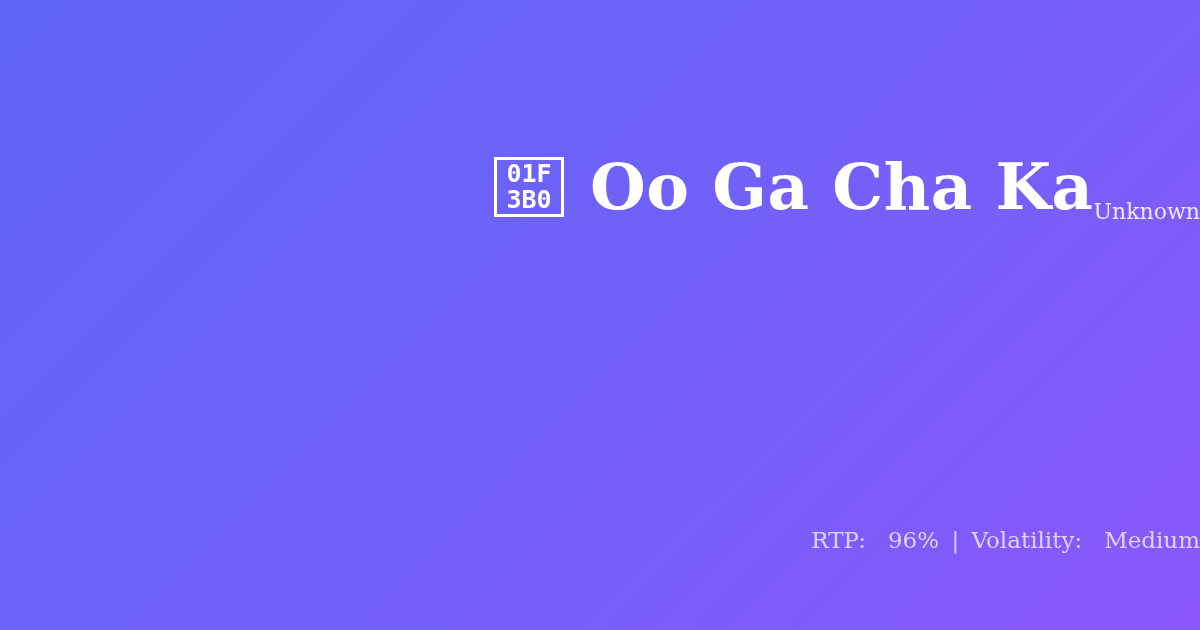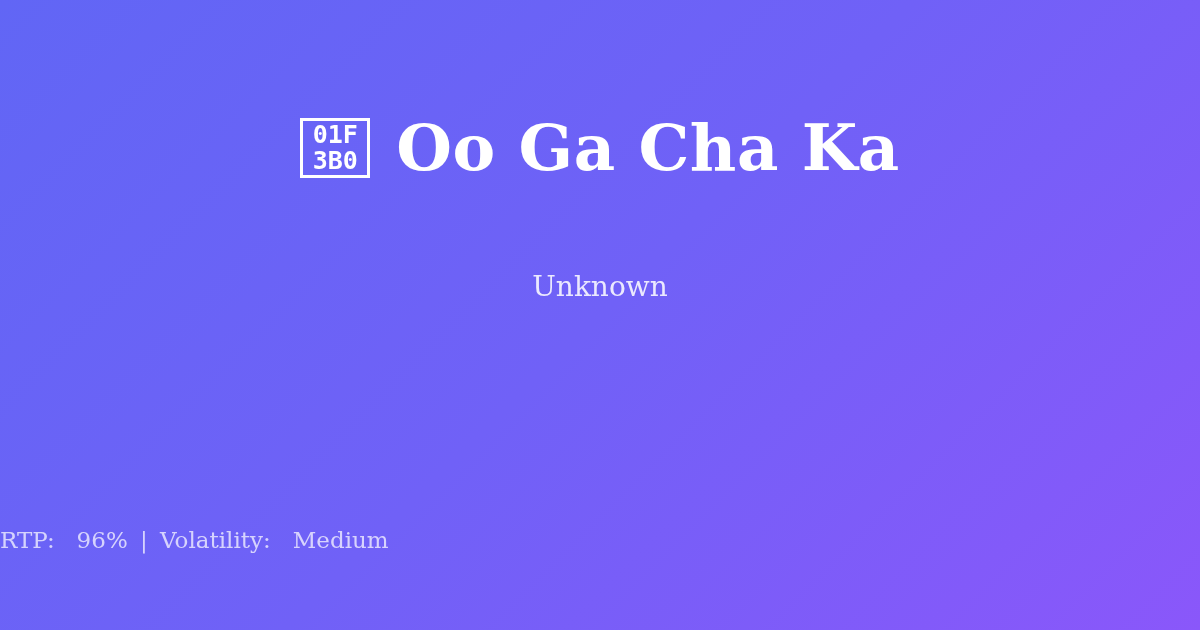--- a/index.html
+++ b/index.html
@@ -27,23 +27,23 @@
   }
 
   
   #title-row {
     position: absolute;
     top: 0;
     left: 0;
     right: 0;
     height: 470px;
     display: flex;
-    flex-direction: column;
+    flex-direction: row;
     align-items: center;
-    justify-content: center;
+    justify-content: flex-end;
     padding-bottom: 96px;
     box-sizing: border-box;
   }
 
   #title-line {
     display: flex;
     flex-direction: row;
     align-items: center;
     justify-content: center;
     gap: 26px;
@@ -78,34 +78,34 @@
     font-weight: 700;
     color: #ffffff;
     line-height: 1;
     white-space: nowrap;
     letter-spacing: 0.5px;
   }
 
   #game-subtitle {
     margin-top: 50px;
     font-family: "DejaVu Serif", "Liberation Serif", serif;
-    font-size: 28px;
+    font-size: 22px;
     font-weight: 400;
     color: rgba(255, 255, 255, 0.86);
     line-height: 1;
     white-space: nowrap;
   }
 
   
   #meta-line {
     position: absolute;
     left: 0;
     right: 0;
     top: 529px;
-    text-align: left;
+    text-align: right;
     font-family: "DejaVu Serif", "Liberation Serif", serif;
     font-size: 23px;
     font-weight: 400;
     color: rgba(255, 255, 255, 0.72);
     line-height: 1;
     white-space: nowrap;
   }
   #meta-line span {
     display: inline;
   }

